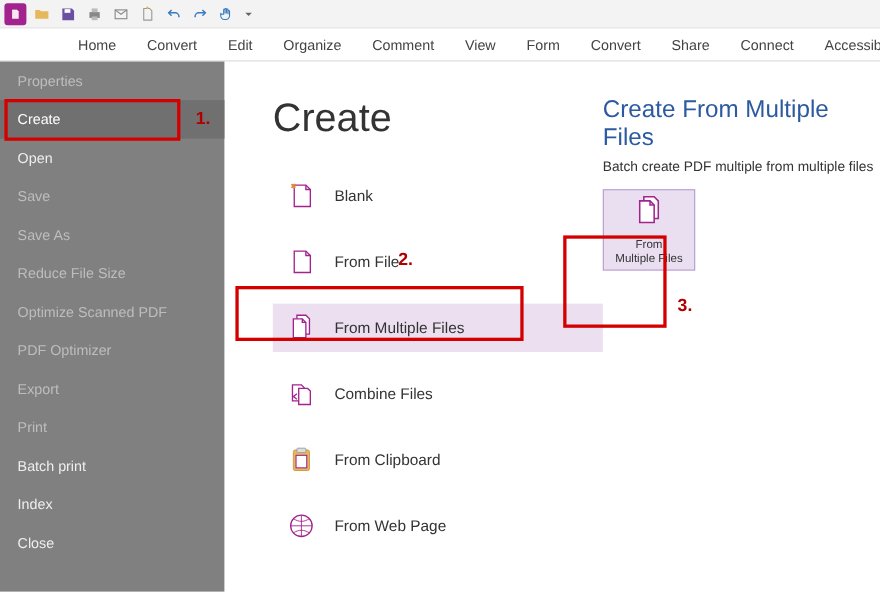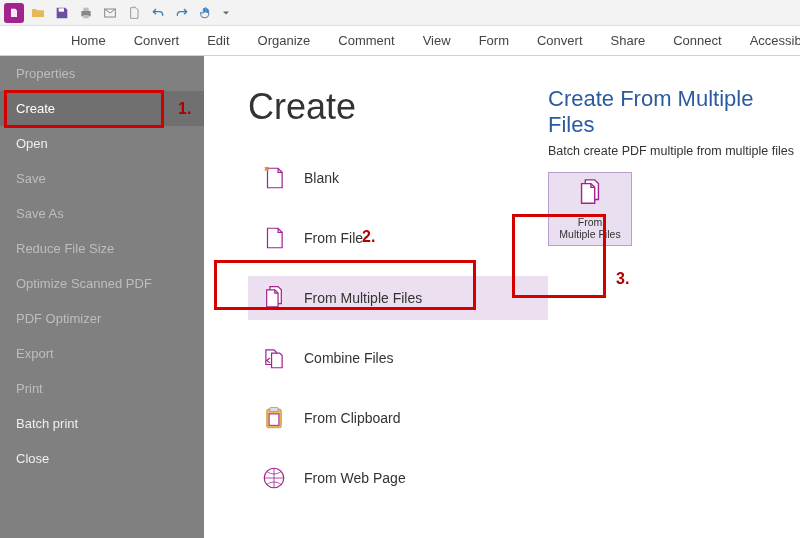--- a/index.html
+++ b/index.html
@@ -139,20 +139,21 @@
     <div class="sidebar-item active-bg">Create</div>
     <div class="sidebar-item light">Open</div>
     <div class="sidebar-item dim">Save</div>
     <div class="sidebar-item dim">Save As</div>
     <div class="sidebar-item dim">Reduce File Size</div>
     <div class="sidebar-item dim">Optimize Scanned PDF</div>
     <div class="sidebar-item dim">PDF Optimizer</div>
     <div class="sidebar-item dim">Export</div>
     <div class="sidebar-item dim">Print</div>
     <div class="sidebar-item light">Batch print</div>
+    <div class="sidebar-item light">Index</div>
     <div class="sidebar-item light">Close</div>
   </div>
 
   <div class="content">
     <div class="col-left">
       <h1 class="page-title">Create</h1>
 
       <div class="create-item">
         <span class="icon-box">
           <svg viewBox="0 0 32 32">

